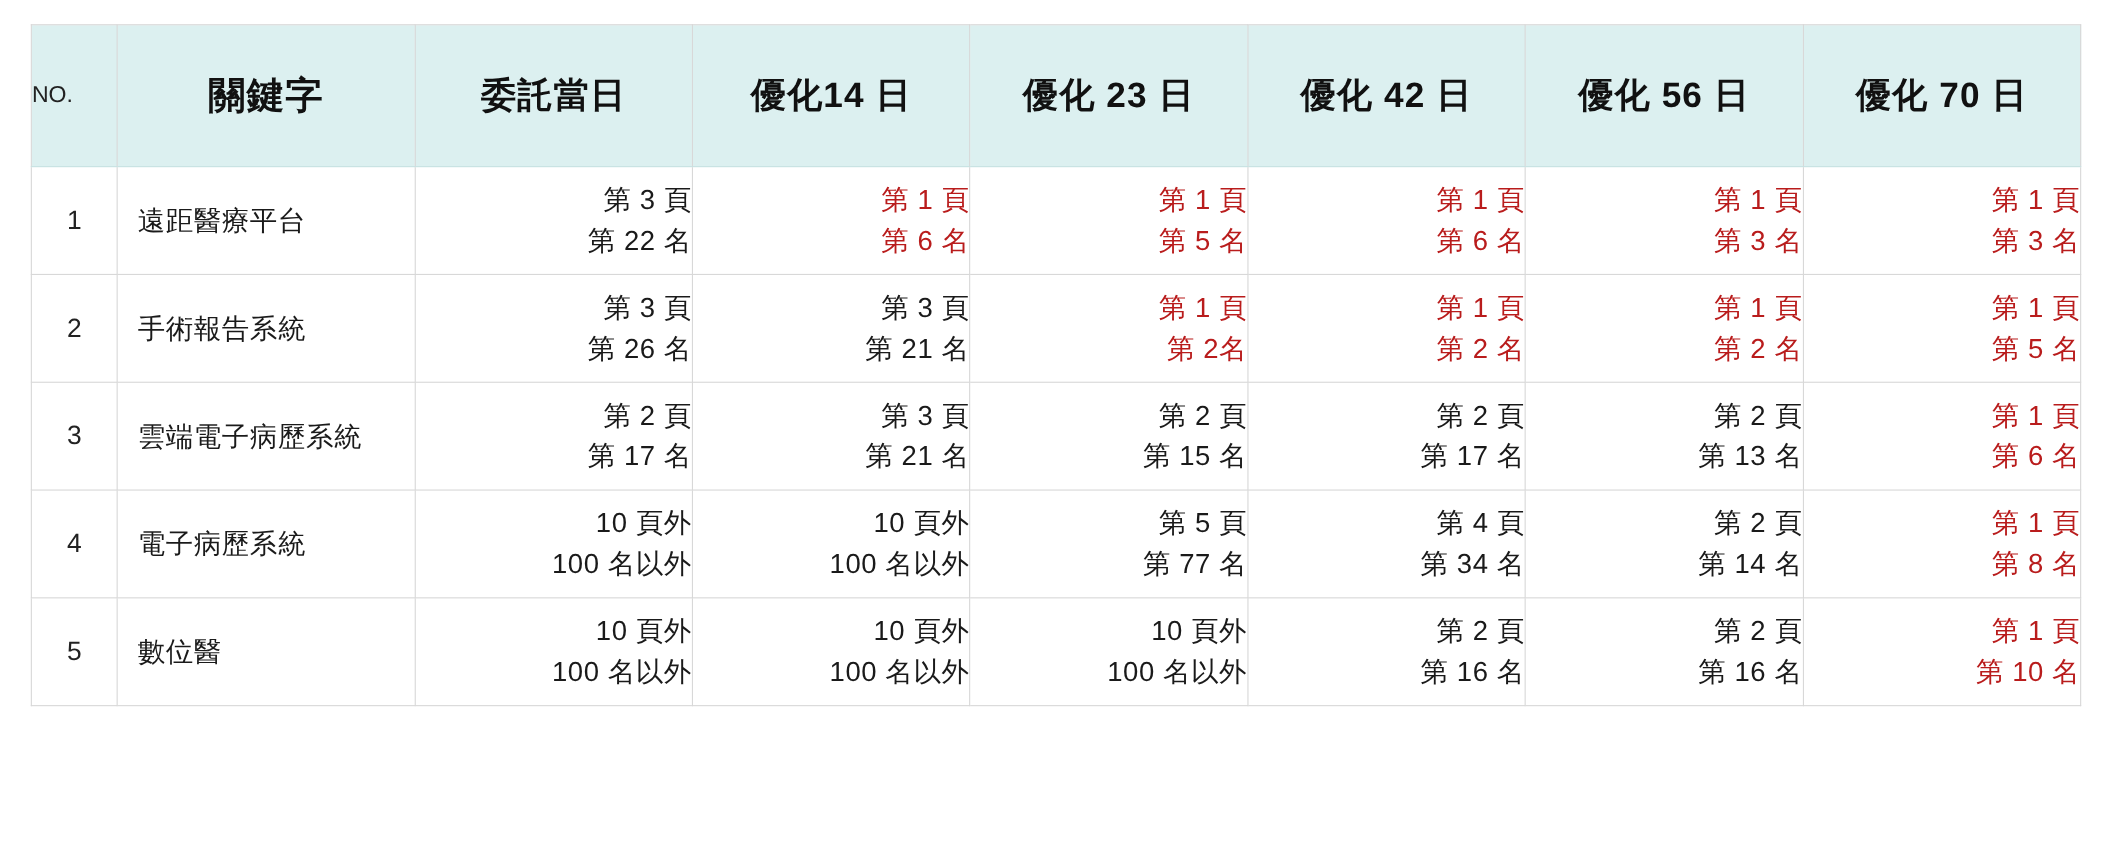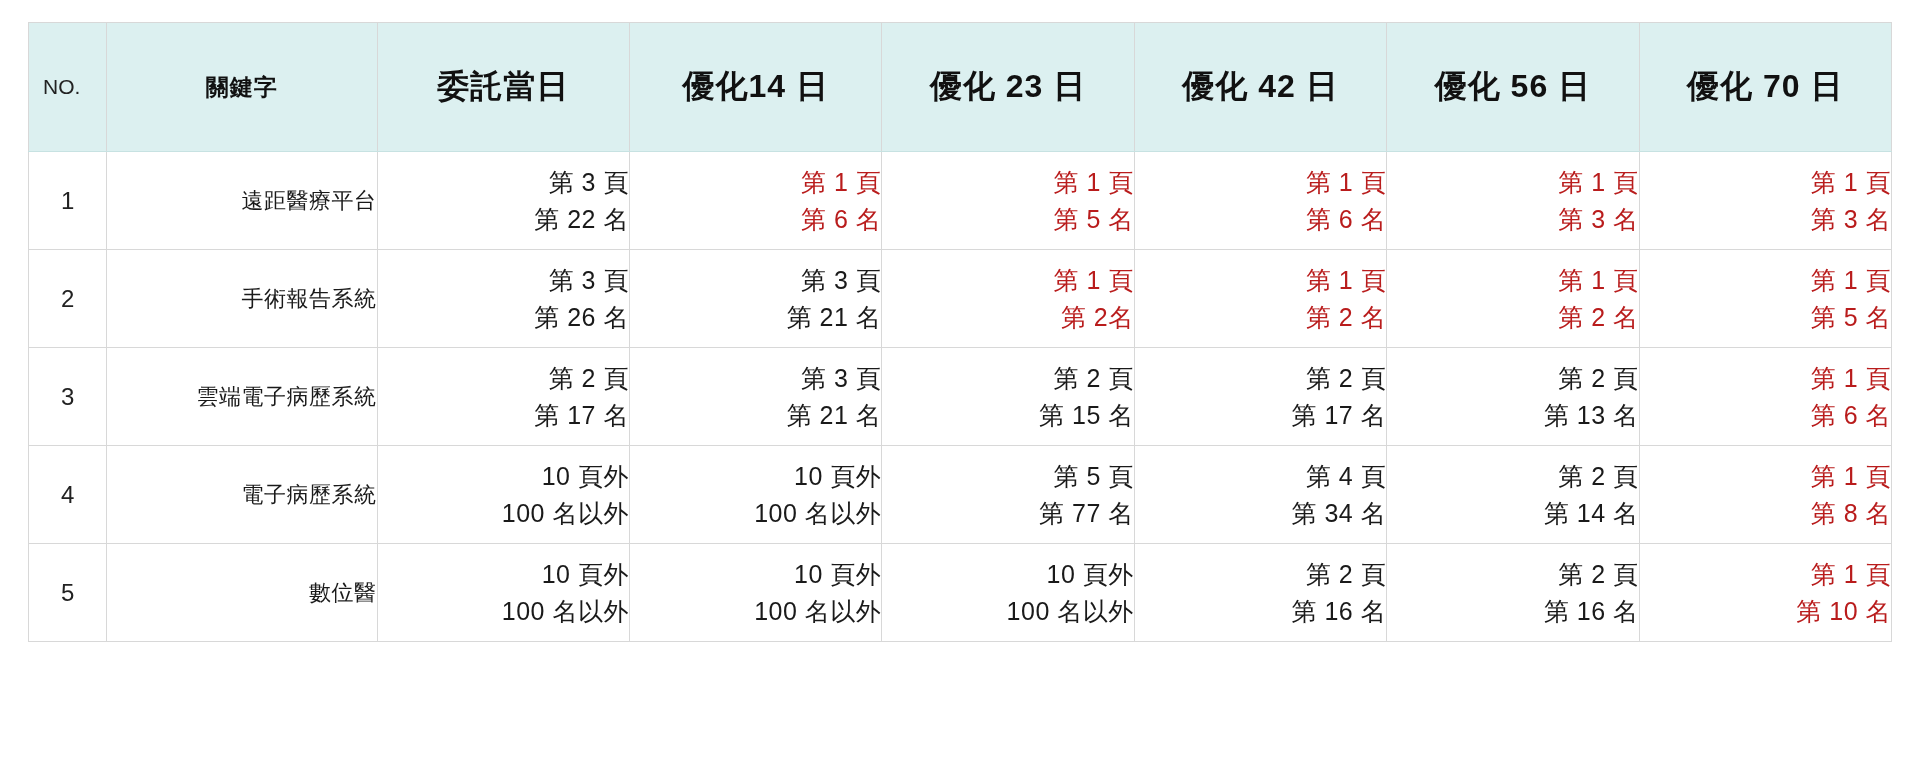--- a/index.html
+++ b/index.html
@@ -47,39 +47,38 @@
     font-size: 32px;
     letter-spacing: 1px;
     color: #111111;
     border-bottom: 1px solid #c7e2e2;
   }
   .rank-table thead th.head-no {
     font-size: 21px;
     font-weight: normal;
     letter-spacing: 0;
     text-align: left;
-    padding-left: 14px;
     color: #222222;
   }
   .rank-table thead th.head-kw {
-    font-size: 23px;
+    font-size: 34px;
   }
   .rank-table tbody td {
     height: 97px;
     background: #ffffff;
   }
   td.cell-no {
     text-align: center;
     font-size: 24px;
     color: #222222;
   }
   td.cell-kw {
-    text-align: right;
+    text-align: left;
     padding-left: 18px;
-    font-size: 22px;
+    font-size: 25px;
     color: #1a1a1a;
     letter-spacing: 0.5px;
   }
   td.cell-rank {
     text-align: right;
     font-size: 25px;
     line-height: 1.45;
     color: #1a1a1a;
     letter-spacing: 0.5px;
   }

